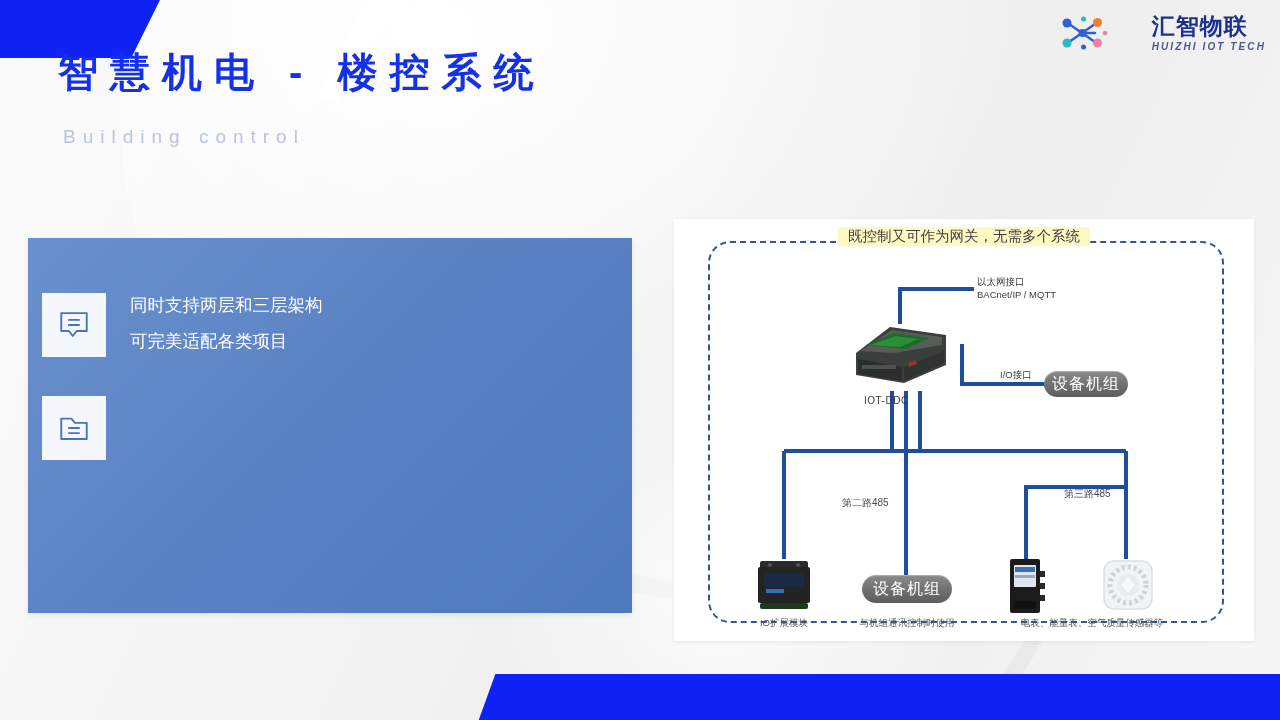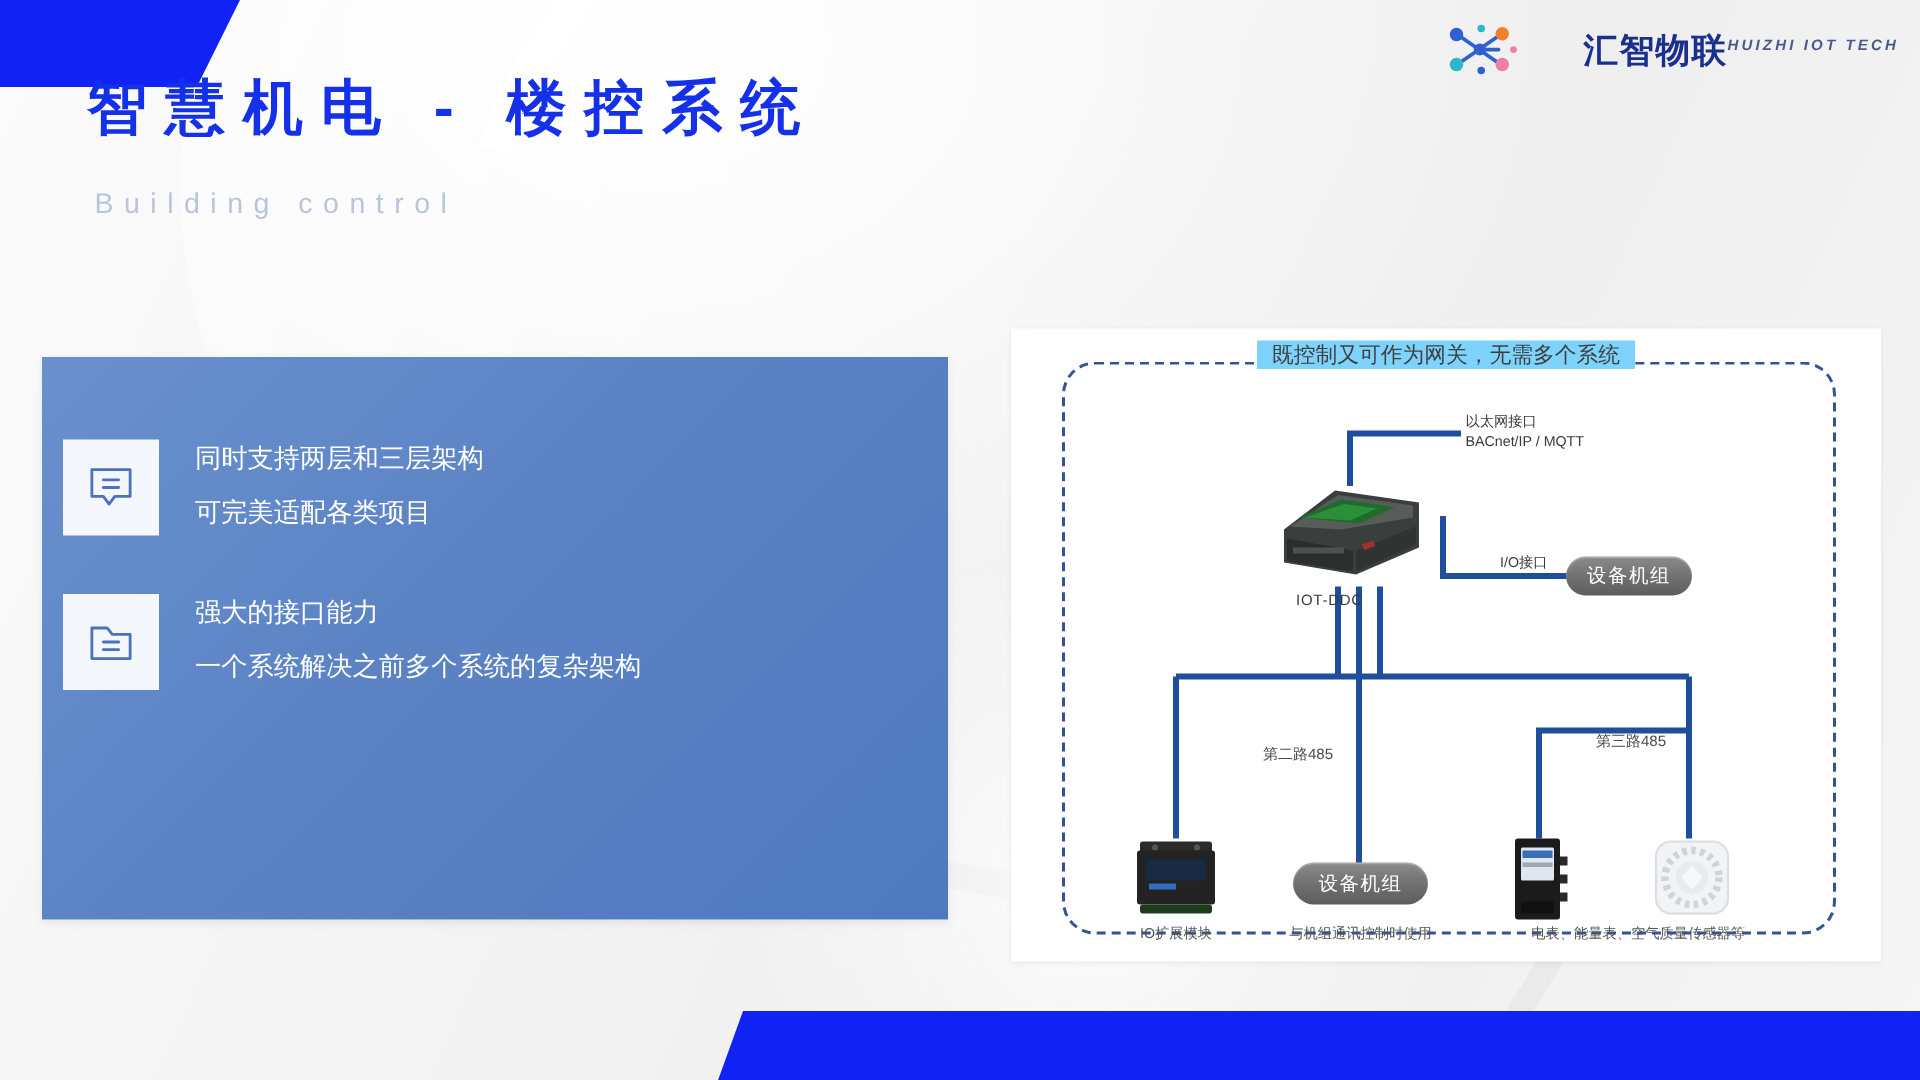--- a/index.html
+++ b/index.html
@@ -38,21 +38,21 @@
 
   
   .title{position:absolute;left:58px;top:52px;font-size:40px;font-weight:bold;
     color:#1430e8;letter-spacing:12px;line-height:1;white-space:nowrap;}
   .subtitle{position:absolute;left:63px;top:127px;font-size:19px;color:#b9c4dd;
     letter-spacing:7px;line-height:1;white-space:nowrap;}
 
   
   .logo{position:absolute;right:14px;top:14px;display:flex;align-items:center;gap:8px;}
   .logo-mark{width:48px;height:38px;flex:0 0 auto;}
-  .logo-txt{display:flex;flex-direction:row;line-height:1;margin-left:36px;}
+  .logo-txt{display:flex;flex-direction:column;line-height:1;margin-left:36px;}
   .logo-cn{font-size:23px;font-weight:bold;color:#1b2f8f;letter-spacing:1px;}
   .logo-en{font-size:10px;font-weight:bold;color:#4a5a8c;letter-spacing:2.1px;
     margin-top:4px;font-style:italic;}
 
   
   .panel{position:absolute;left:28px;top:238px;width:576px;height:375px;
     background:linear-gradient(135deg,#6a90cd 0%,#5b83c4 45%,#4f79bf 100%);
     box-shadow:0 2px 6px rgba(0,0,0,.08);padding-left:28px;}
   .feat{position:absolute;display:flex;align-items:flex-start;gap:24px;}
   .f1{left:14px;top:55px;}
@@ -64,28 +64,28 @@
   .ftext{display:flex;flex-direction:column;gap:18px;padding-top:4px;}
   .ftext span{color:#ffffff;font-size:17.5px;line-height:1;white-space:nowrap;}
   .f3 .ftext{padding-top:22px;}
 
   
   .card{position:absolute;left:674px;top:219px;width:580px;height:422px;
     background:#fff;box-shadow:0 1px 4px rgba(0,0,0,.07);}
   .dash{position:absolute;left:34px;top:22px;width:512px;height:378px;
     border:2px dashed #2f5596;border-radius:22px;}
   .dash-title{position:absolute;left:50%;top:8px;transform:translateX(-50%);
-    background:#7dd3fc;padding:0 10px;font-size:14.5px;color:#3f3f3f;white-space:nowrap;}
+    background:#fef9c3;padding:0 10px;font-size:14.5px;color:#3f3f3f;white-space:nowrap;}
 
   .diag{position:absolute;inset:0;}
   .dev-label{position:absolute;font-size:9.5px;color:#555;white-space:nowrap;
     text-align:center;line-height:1.35;}
   .pill{position:absolute;border-radius:14px;
     background:linear-gradient(180deg,#8b8b8b 0%,#6f6f6f 55%,#5d5d5d 100%);
-    color:#fff;font-size:13px;display:flex;align-items:center;justify-content:center;
+    color:#fff;font-size:16px;display:flex;align-items:center;justify-content:center;
     box-shadow:inset 0 1px 1px rgba(255,255,255,.35);letter-spacing:1px;text-align:right;}
   .lbl485{position:absolute;font-size:10px;color:#4a4a4a;white-space:nowrap;}
   .eth-lbl{position:absolute;font-size:9.5px;color:#3a3a3a;line-height:1.4;white-space:nowrap;}
   .io-lbl{position:absolute;font-size:9.5px;color:#3a3a3a;white-space:nowrap;}
   .ddc-lbl{position:absolute;font-size:10px;color:#3a3a3a;letter-spacing:.5px;white-space:nowrap;text-align:right;}
 </style>
 </head>
 <body>
 
 <div class="bg">
@@ -142,24 +142,20 @@
     </span>
   </div>
 
   <div class="feat f2">
     <span class="ibox">
       <svg viewBox="0 0 40 40" width="34" height="34" fill="none" stroke="#4a72bd" stroke-width="2.2">
         <path d="M5 9h12l4 5h14v19H5z" stroke-linejoin="round"></path>
         <path d="M14 20h12M14 26h12" stroke-linecap="round"></path>
       </svg>
     </span>
-    <span class="ftext">
-      <span>强大的接口能力</span>
-      <span>一个系统解决之前多个系统的复杂架构</span>
-    </span>
   </div>
 
 
 </div>
 
 <div class="card">
 
   <div class="dash"></div>
   <div class="dash-title">既控制又可作为网关，无需多个系统</div>
 

